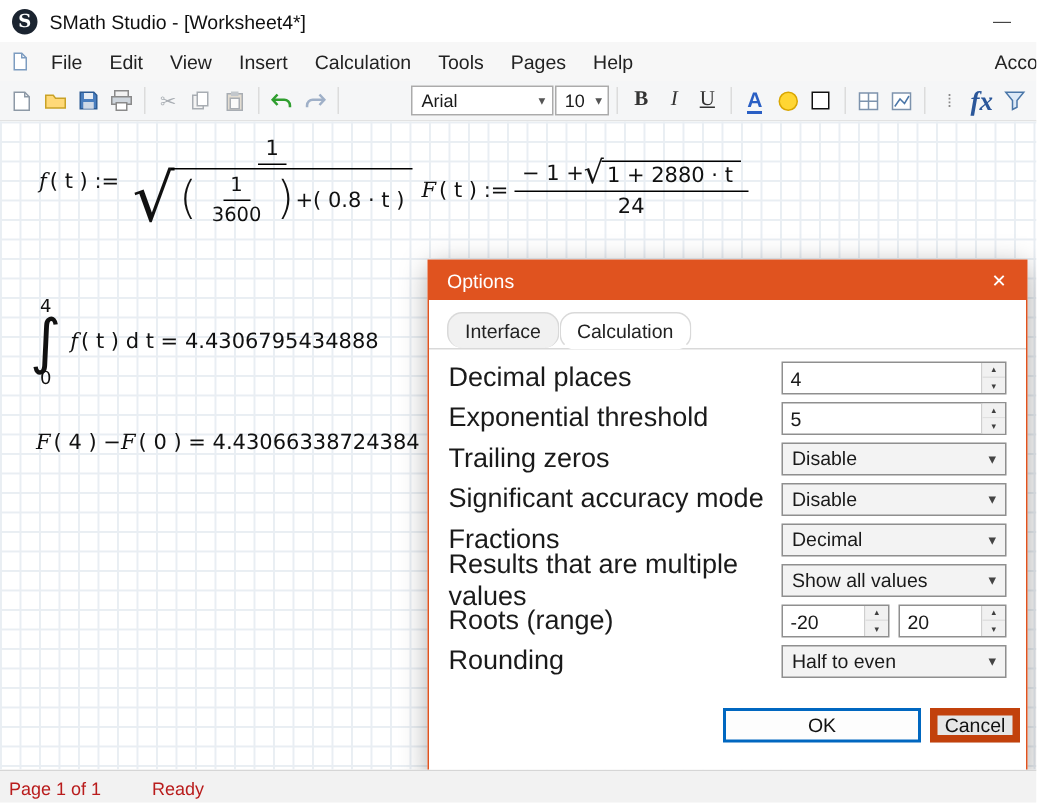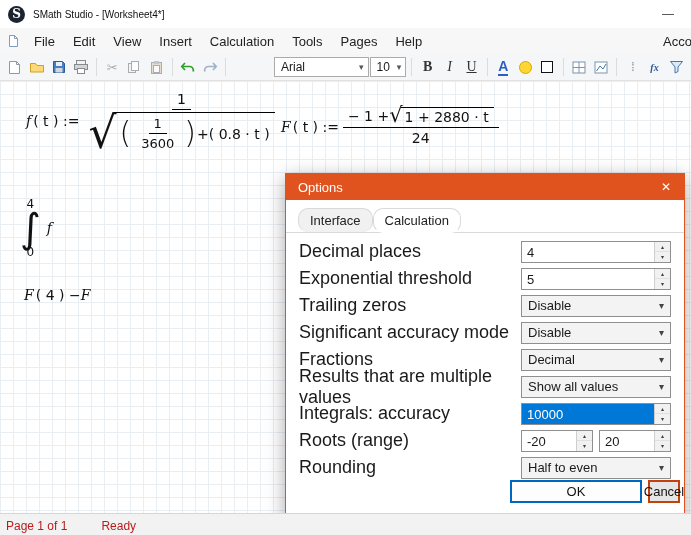--- a/index.html
+++ b/index.html
@@ -2,42 +2,42 @@
 <html style="--accent-orange: #e0531f; --selection-blue: #0078d7; --focus-blue: #0067c0;"><head>
 <meta charset="utf-8">
 <style>
   * { margin:0; padding:0; box-sizing:border-box; }
   body { font-family:"Liberation Sans", sans-serif; background:#ffffff; }
   .window { position:relative; width:691px; height:535px; background:#fff; overflow:hidden; font-size:13px; color:#1a1a1a; }
 
   
   .titlebar { height:28px; display:flex; align-items:center; background:#ffffff; padding:0 8px; }
   .logo { width:17px; height:17px; border-radius:50%; background:#1b2430; color:#fff; font-family:"DejaVu Serif",serif; font-weight:bold; font-size:12px; display:flex; align-items:center; justify-content:center; margin-right:8px; }
-  .wtitle { flex:1; font-size:10px; color:#111; }
+  .wtitle { flex:1; font-size:13px; color:#111; }
   .minbtn { width:30px; text-align:center; color:#444; font-size:12px; cursor:default; }
 
   
   .menubar { position:relative; height:26px; display:flex; align-items:center; background:#f7f7f7; padding:0 6px; }
   .menu-doc { margin:0 6px 0 2px; display:flex; }
   .menu-item { padding:4px 9px; color:#222; }
   .account { position:absolute; left:663px; width:28px; overflow:hidden; white-space:nowrap; color:#222; }
 
   
   .toolbar { height:27px; display:flex; align-items:center; background:#f5f6f7; border-bottom:1px solid #e2e2e2; padding:0 4px; gap:1px; }
   .tbtn { min-width:21px; height:22px; display:flex; align-items:center; justify-content:center; border-radius:3px; }
   .tsep { width:1px; height:18px; background:#dcdcdc; margin:0 4px; }
   .combo { height:20px; background:#fff; border:1px solid #ababab; display:flex; align-items:center; justify-content:space-between; padding:0 4px 0 6px; font-size:12px; }
   .combo .chev { font-size:9px; color:#555; margin-left:4px; }
   .font-combo { width:138px;margin-left:43px; }
   .size-combo { width:50px; }
   .bi { font-family:"Liberation Serif",serif; font-size:14px; color:#333; }
   .fontA { color:#2a5fc4; font-weight:bold; font-size:14px; border-bottom:2px solid #2a5fc4; line-height:1; padding-bottom:1px; }
   .ball { width:13px; height:13px; border-radius:50%; background:#ffd633; border:1px solid #d9a600; }
   .bordsq { width:12px; height:12px; border:1.5px solid #111; background:#fff; }
-  .fx { font-family:"Liberation Serif",serif; font-style:italic; font-weight:bold; color:#2b579a; font-size:10px; }
+  .fx { font-family:"Liberation Serif",serif; font-style:italic; font-weight:bold; color:#2b579a; font-size:18px; }
   .grayglyph { color:#a8adb3; font-size:13px; }
   .overflow-dots { color:#8a8a8a; font-size:12px; letter-spacing:-1px; }
 
   
   .worksheet { position:relative; height:432px; background-color:#fff;
     background-image: linear-gradient(#e9eef3 1px, transparent 1px), linear-gradient(90deg, #e9eef3 1px, transparent 1px);
     background-size:13px 13px; overflow:hidden; }
 
   .math { position:absolute; font-family:"DejaVu Sans",sans-serif; font-size:14px; color:#111; display:flex; align-items:center; white-space:nowrap; }
   .fi { font-family:"DejaVu Serif",serif; font-style:italic; margin-right:2px; }
@@ -68,24 +68,24 @@
   .spin { width:150px; height:22px; background:#fff; border:1px solid #8f8f8f; display:flex; }
   .spin-val { flex:1; font-size:13px; padding:3px 0 0 5px; overflow:hidden; }
   .spin.selected .spin-val { background:var(--selection-blue,#0078d7); color:#fff; }
   .updown { width:16px; border-left:1px solid #cfcfcf; display:flex; flex-direction:column; }
   .updown span { flex:1; display:flex; align-items:center; justify-content:center; font-size:6px; color:#404040; background:#f1f1f1; }
   .updown .up { border-bottom:1px solid #e0e0e0; }
   .dcombo { width:150px; height:22px; background:#f3f3f3; border:1px solid #8f8f8f; display:flex; align-items:center; justify-content:space-between; padding:0 6px; font-size:13px; }
   .dcombo .chev { font-size:10px; color:#444; }
   .range { width:150px; display:flex; justify-content:space-between; }
   .spin.small { width:72px; }
-  .dlg-buttons { position:absolute; right:4px; bottom:15px; display:flex; gap:6px; }
+  .dlg-buttons { position:absolute; right:4px; bottom:23px; display:flex; gap:6px; }
   .btn { height:23px; display:flex; align-items:center; justify-content:center; font-size:13px; color:#111; }
   .btn-ok { width:132px; background:#fdfdfd; border:2px solid var(--focus-blue,#0067c0); }
-  .btn-cancel { width:32px; background:#e6e6e6; border:2px solid #c2410c; }
+  .btn-cancel { width:60px; background:#e6e6e6; border:5px solid #c2410c; }
 
   
   .statusbar { height:24px; display:flex; align-items:center; background:#f2f2f2; border-top:1px solid #d6d6d6; font-size:12px; color:#b91c1c; padding:0 6px; gap:34px; }
 </style>
 </head>
 <body>
 
 <div class="window">
 
   <div class="titlebar">
@@ -253,26 +253,28 @@
       </span>
     </div>
 
     <div class="math" style="left:20px; top:116px;">
       <span class="intcol">
         <span class="intlim">4</span>
         <span class="intsign">∫</span>
         <span class="intlim">0</span>
       </span>
       <span class="fi">f</span>
+      <span> ( t ) d t = 4.4306795434888</span>
     </div>
 
     <div class="math" style="left:24px; top:206px;">
       <span class="fi">F</span>
       <span> ( 4 ) − </span>
       <span class="fi">F</span>
+      <span> ( 0 ) = 4.43066338724384</span>
     </div>
 
     <div class="dialog">
       <div class="dlg-title">
         <span>Options</span>
         <span class="dlg-close">✕</span>
       </div>
       <div class="tabs">
         <span class="tab inactive">Interface</span>
         <span class="tab active">Calculation</span>
@@ -326,30 +328,20 @@
         </div>
 
         <div class="drow">
           <span class="dlabel">Results that are multiple values</span>
           <span class="dcombo">
             <span>Show all values</span>
             <span class="chev">▾</span>
           </span>
         </div>
 
-        <div class="drow">
-          <span class="dlabel">Integrals: accuracy</span>
-          <span class="spin selected">
-            <span class="spin-val">10000</span>
-            <span class="updown">
-                <span class="up">▴</span>
-                <span class="down">▾</span>
-              </span>
-          </span>
-        </div>
 
         <div class="drow">
           <span class="dlabel">Roots (range)</span>
           <span class="range">
             <span class="spin small">
               <span class="spin-val">-20</span>
               <span class="updown">
                   <span class="up">▴</span>
                   <span class="down">▾</span>
                 </span>

